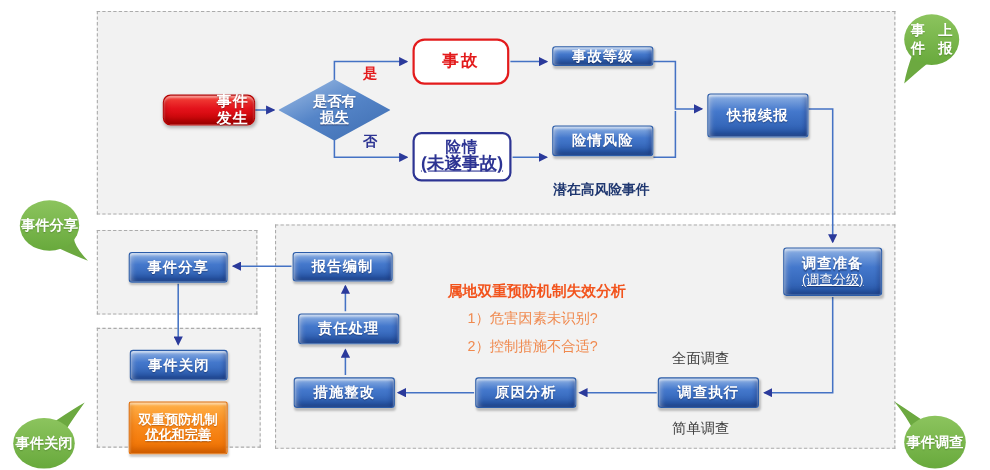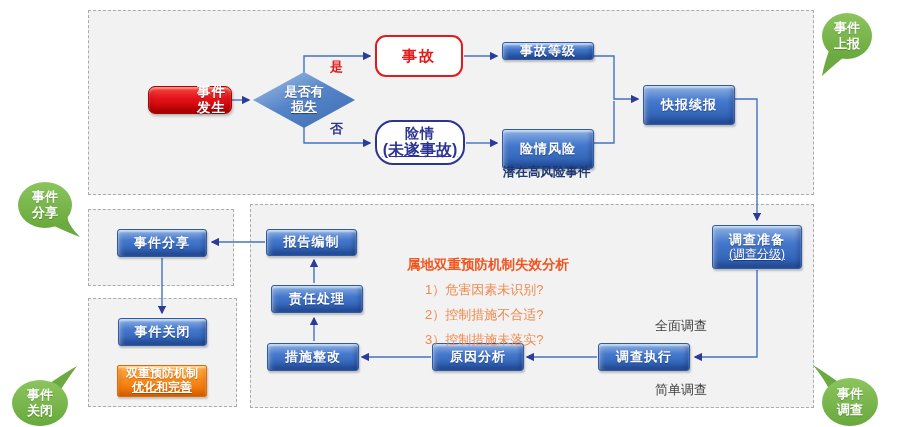--- a/index.html
+++ b/index.html
@@ -46,21 +46,21 @@
                1px 2px 3px rgba(0,0,0,.25);
     text-shadow:0 1px 1px rgba(60,0,0,.4);
     padding-left:43px;
   }
   
   .outline-red{
     background:#fff;border:2px solid var(--outline-red);border-radius:11px;
     color:var(--outline-red);font-weight:bold;font-size:15px;letter-spacing:2px;
   }
   .outline-navy{
-    background:#fff;border:2px solid var(--outline-navy);border-radius:18px;
+    background:#fff;border:2px solid var(--outline-navy);border-radius:8px;
     color:var(--outline-navy);font-weight:bold;font-size:14px;letter-spacing:1px;
   }
   .outline-navy .l2{font-size:16px;letter-spacing:0;}
   
   .orange{
     color:#fff;font-weight:bold;font-size:12px;
     background:linear-gradient(180deg,var(--orange-top) 0%,var(--orange-mid) 45%,var(--orange-deep) 100%);
     border:1px solid var(--orange-border);border-radius:2px;
     box-shadow:inset 0 2px 2px rgba(255,255,255,.5),inset 0 -4px 6px rgba(150,60,0,.4),
                1px 2px 2px rgba(0,0,0,.2);
@@ -71,30 +71,30 @@
     color:#fff;font-weight:bold;font-size:13px;
     background:linear-gradient(155deg,var(--diamond-top) 0%,var(--diamond-mid) 48%,var(--diamond-deep) 100%);
     clip-path:polygon(50% 0,100% 50%,50% 100%,0 50%);
     text-shadow:0 1px 1px rgba(0,0,40,.35);
   }
   
   .lbl{position:absolute;z-index:2;font-size:13px;white-space:nowrap;}
   .lbl-yes{color:var(--outline-red);font-weight:bold;}
   .lbl-no{color:var(--outline-navy);font-weight:bold;}
   .lbl-navy{color:var(--note-navy);font-weight:bold;font-size:12.5px;}
-  .lbl-gray{color:var(--note-gray);font-size:13px;margin-left:44px;}
+  .lbl-gray{color:var(--note-gray);font-size:13px;}
   
   .analysis{position:absolute;z-index:2;}
   .analysis-title{color:var(--analysis-title);font-weight:bold;font-size:13.5px;white-space:nowrap;}
   .analysis-item{color:var(--analysis-item);font-size:13px;margin:7px 0 0 18px;white-space:nowrap;}
   
   .bubble{position:absolute;z-index:3;}
   .bubble svg{position:absolute;left:0;top:0;overflow:visible;}
   .bubble-text{
-    position:absolute;display:flex;flex-direction:column;align-items:center;justify-content:center;
+    position:absolute;display:flex;flex-direction:row;align-items:center;justify-content:center;
     color:#fff;font-weight:bold;font-size:13px;line-height:16px;text-align:center;z-index:1;
     text-shadow:0 1px 1px rgba(30,70,0,.3);
   }
 </style>
 </head>
 <body>
 
 <div class="canvas">
 
   <div class="region" style="left:88px;top:10px;width:724px;height:183px"></div>
@@ -144,21 +144,21 @@
 
   <div class="node outline-navy" style="left:375px;top:120px;width:90px;height:45px">
     <span class="l1">险情</span>
     <span class="l2">(未遂事故)</span>
   </div>
 
   <div class="node blue" style="left:502px;top:42px;width:92px;height:18px">
     <span class="l1">事故等级</span>
   </div>
 
-  <div class="node blue" style="left:502px;top:129px;width:92px;height:40px">
+  <div class="node blue" style="left:502px;top:114px;width:92px;height:28px">
     <span class="l1">险情风险</span>
   </div>
 
   <div class="node blue" style="left:643px;top:85px;width:92px;height:40px">
     <span class="l1">快报续报</span>
   </div>
 
   <div class="node blue" style="left:712px;top:225px;width:90px;height:44px">
     <span class="l1">调查准备</span>
     <span class="l2">(调查分级)</span>
@@ -185,36 +185,35 @@
   </div>
 
   <div class="node blue" style="left:117px;top:229px;width:90px;height:28px">
     <span class="l1">事件分享</span>
   </div>
 
   <div class="node blue" style="left:118px;top:318px;width:89px;height:28px">
     <span class="l1">事件关闭</span>
   </div>
 
-  <div class="node orange" style="left:117px;top:365px;width:90px;height:32px">
+  <div class="node orange" style="left:117px;top:365px;width:90px;height:48px">
     <span class="l1">双重预防机制</span>
     <span class="l2">优化和完善</span>
   </div>
 
   <div class="lbl lbl-yes" style="left:330px;top:58px">是</div>
   <div class="lbl lbl-no" style="left:330px;top:120px">否</div>
   <div class="lbl lbl-navy" style="left:503px;top:164px">潜在高风险事件</div>
   <div class="lbl lbl-gray" style="left:611px;top:317px">全面调查</div>
   <div class="lbl lbl-gray" style="left:611px;top:381px">简单调查</div>
 
   <div class="analysis" style="left:407px;top:256px">
     <div class="analysis-title">属地双重预防机制失效分析</div>
     <div class="analysis-item">1）危害因素未识别?</div>
     <div class="analysis-item">2）控制措施不合适?</div>
-    <div class="analysis-item">3）控制措施未落实?</div>
   </div>
 
   <div class="bubble" style="left:818px;top:12px;width:58px;height:68px">
     <svg width="58" height="68" viewBox="0 0 58 68">
       <path d="M12 36 Q6 52 4 64 Q16 53 26 45 Z" fill="var(--green-tail)"></path>
       <ellipse cx="29" cy="24" rx="25" ry="23" fill="url(#gradGreen)"></ellipse>
     </svg>
     <div class="bubble-text" style="left:4px;top:1px;width:50px;height:46px">
       <div>事件</div>
       <div>上报</div>

